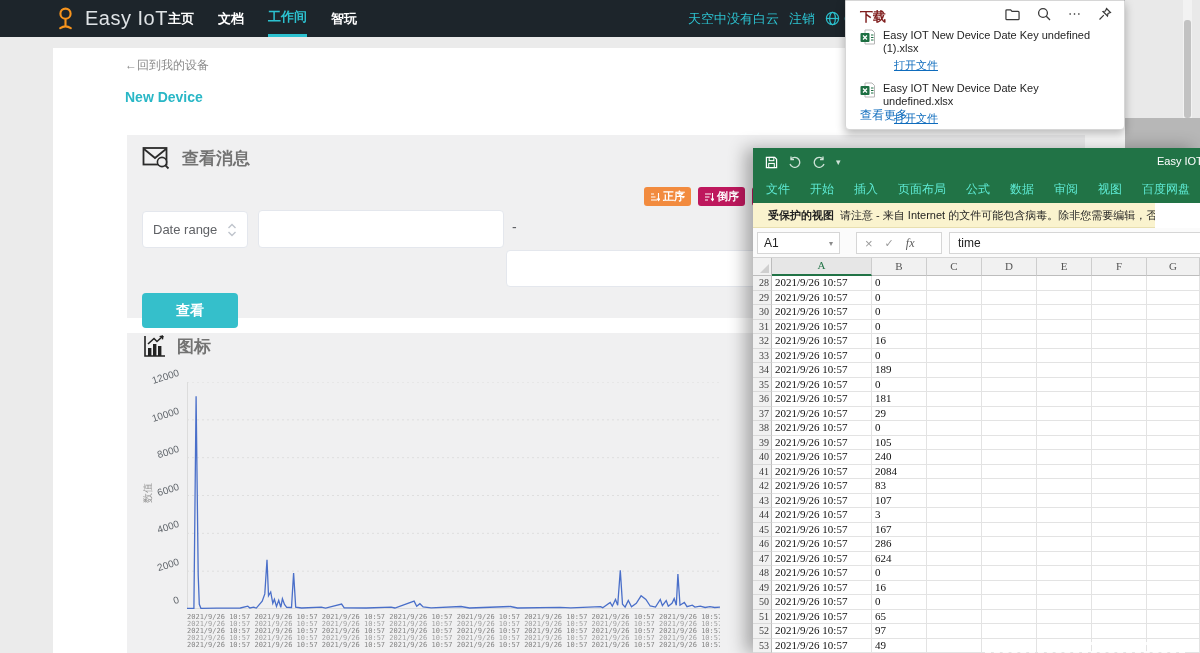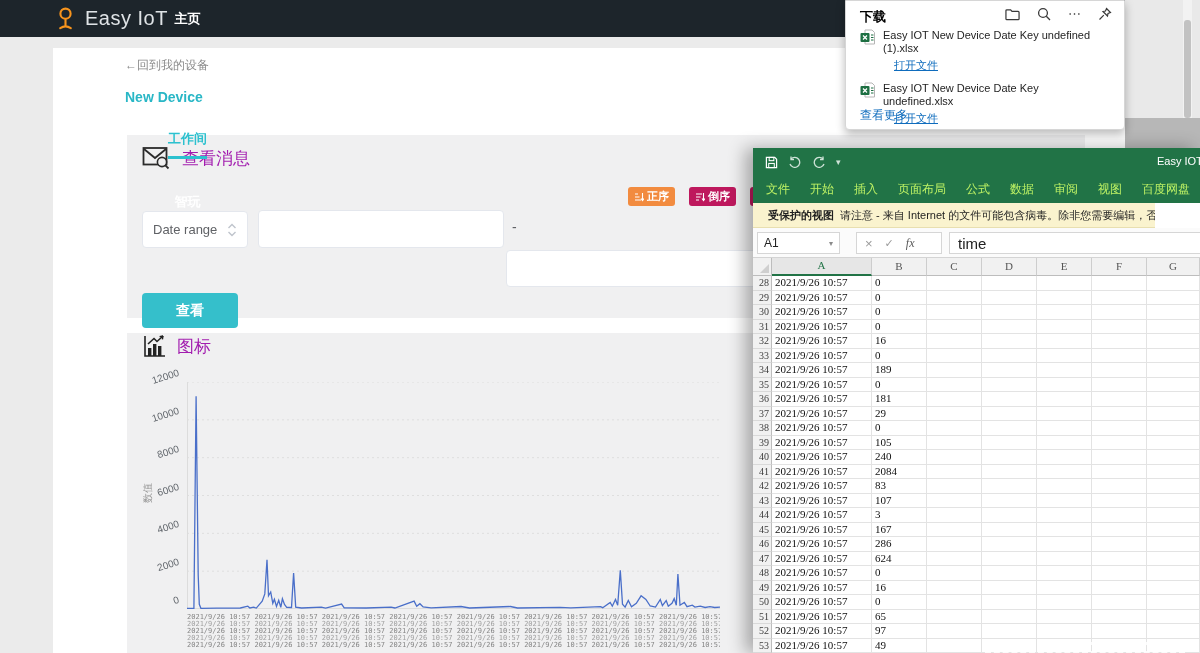--- a/index.html
+++ b/index.html
@@ -3,36 +3,36 @@
 <meta charset="utf-8">
 <style>
   *{box-sizing:border-box;margin:0;padding:0;}
   html,body{width:1200px;height:653px;overflow:hidden;}
   body{position:relative;background:#ebebeb;font-family:"Liberation Sans",sans-serif;}
 
   
   .navbar{position:absolute;left:0;top:0;width:1200px;height:37px;background:#1d252b;z-index:4;}
   .logo{position:absolute;left:53px;top:5px;display:flex;align-items:center;gap:7px;}
   .logo-text{color:#dfe3e6;font-size:20px;letter-spacing:.5px;}
-  .nav-menu{position:absolute;left:168px;top:0;height:37px;display:flex;align-items:center;gap:24px;flex-direction:column;}
+  .nav-menu{position:absolute;left:168px;top:0;height:37px;display:flex;align-items:center;gap:24px;}
   .nav-item{color:#fff;font-size:13px;font-weight:bold;height:37px;line-height:37px;cursor:pointer;position:relative;}
   .nav-item.active{color:#2cc1cf;border-bottom:3px solid #2cc1cf;line-height:34px;}
   .nav-user{position:absolute;left:688px;top:0;height:37px;display:flex;align-items:center;gap:10px;color:#2cc1cf;font-size:13px;}
   .nav-lang{display:flex;align-items:center;gap:4px;color:#2cc1cf;font-size:13px;}
 
   
   .card{position:absolute;left:53px;top:48px;width:1087px;height:605px;background:#fff;}
   .back-link{position:absolute;left:125px;top:57px;font-size:12px;color:#8a8a8a;cursor:pointer;}
   .page-title{position:absolute;left:125px;top:89px;font-size:14px;font-weight:bold;color:#29b7c6;}
   .panel{position:absolute;background:#f0f0f1;}
   .panel-1{left:127px;top:135px;width:958px;height:183px;}
   .panel-2{left:127px;top:333px;width:958px;height:320px;}
   .sec-head{position:absolute;display:flex;align-items:center;gap:10px;}
-  .sec-head .t{font-size:17px;font-weight:normal;color:#a21caf;}
-  .sort-row{position:absolute;left:628px;top:187px;display:flex;gap:14px;z-index:2;}
+  .sec-head .t{font-size:17px;font-weight:bold;color:#737373;}
+  .sort-row{position:absolute;left:644px;top:187px;display:flex;gap:7px;z-index:2;}
   .sbtn{height:19px;display:flex;align-items:center;gap:3px;padding:0 6px;border-radius:3px;color:#fff;font-size:11px;font-weight:bold;border:none;cursor:pointer;white-space:nowrap;}
   .sbtn.orange{background:#f28b3f;}
   .sbtn.teal{background:#be185d;}
   .dr-select{position:absolute;left:142px;top:211px;width:106px;height:37px;background:#fff;border-radius:4px;border:1px solid #e4e7ed;display:flex;align-items:center;justify-content:space-between;padding:0 10px;cursor:pointer;}
   .dr-select .lbl{font-size:13px;color:#606266;}
   .date-input{position:absolute;background:#fff;border:1px solid #e4e7ed;border-radius:4px;font-size:13px;color:#333;padding:0 10px;}
   .di-from{left:258px;top:210px;width:246px;height:38px;}
   .di-to{left:506px;top:250px;width:280px;height:37px;}
   .range-dash{position:absolute;left:512px;top:219px;font-size:14px;color:#606266;}
   .view-btn{position:absolute;left:142px;top:293px;width:96px;height:35px;background:#35bfcb;border:none;border-radius:4px;color:#fff;font-size:14px;font-weight:bold;cursor:pointer;z-index:3;}
@@ -45,42 +45,42 @@
   .band-row{font-size:7px;line-height:6.9px;letter-spacing:0;color:#858585;white-space:nowrap;font-family:"DejaVu Sans Mono",monospace;}
 
   
   .tr-bg{position:absolute;left:1125px;top:0;width:75px;height:148px;background:#e9e9e9;z-index:5;}
   .scroll-track{position:absolute;left:58px;top:0;width:9px;height:118px;background:#f2f2f2;}
   .scroll-thumb{position:absolute;left:59px;top:20px;width:7px;height:98px;background:#c2c2c2;border-radius:3px;}
   .tr-dark{position:absolute;left:0;top:118px;width:75px;height:30px;background:#b7b7b7;}
 
   
   .dl-pop{position:absolute;left:845px;top:0;width:280px;height:130px;background:#fff;border:1px solid #d6d6d6;border-radius:0 0 4px 4px;box-shadow:0 4px 10px rgba(0,0,0,.28);z-index:30;}
-  .dl-head{position:absolute;left:14px;top:7px;font-size:13px;font-weight:bold;color:#000000;}
+  .dl-head{position:absolute;left:14px;top:7px;font-size:13px;font-weight:bold;color:#7f1d1d;}
   .dl-icons{position:absolute;right:12px;top:6px;display:flex;gap:17px;align-items:center;color:#3a3a3a;}
   .dl-items{position:absolute;left:14px;top:28px;width:252px;}
   .dl-item{display:flex;gap:8px;margin-bottom:9px;}
   .dl-name{font-size:11px;color:#242424;line-height:13px;}
   .dl-open{font-size:11px;color:#0f6cbd;text-decoration:underline;cursor:pointer;display:inline-block;margin-top:2px;margin-left:11px;}
   .dl-more{position:absolute;left:14px;top:106px;font-size:12px;color:#0f6cbd;cursor:pointer;}
 
   
   .xl{position:absolute;left:753px;top:148px;width:447px;height:505px;background:#fff;box-shadow:-8px 0 16px rgba(0,0,0,.30);z-index:20;}
   .xl-title{position:absolute;left:0;top:0;width:447px;height:28px;background:#217346;display:flex;align-items:center;padding-left:12px;gap:10px;}
   .xl-title-text{position:absolute;left:404px;top:7px;width:43px;overflow:hidden;white-space:nowrap;color:#fff;font-size:11px;}
   .xl-tabs{position:absolute;left:0;top:28px;width:447px;height:27px;background:#217346;display:flex;align-items:center;gap:20px;padding-left:13px;overflow:hidden;white-space:nowrap;}
-  .xl-tab{color:#bef264;font-size:12px;cursor:pointer;flex:0 0 auto;display:flex;align-items:center;gap:4px;}
+  .xl-tab{color:#5eead4;font-size:12px;cursor:pointer;flex:0 0 auto;display:flex;align-items:center;gap:4px;}
   .xl-protect{position:absolute;left:0;top:55px;width:402px;height:25px;background:#faf3ce;border-bottom:1px solid #e8dfb0;display:flex;align-items:center;gap:6px;padding-left:9px;overflow:hidden;white-space:nowrap;}
   .xl-protect .b{font-size:11px;font-weight:bold;color:#1f1f1f;flex:0 0 auto;}
   .xl-protect .r{font-size:11px;color:#1f1f1f;flex:0 0 auto;}
   .xl-fbar{position:absolute;left:0;top:80px;width:447px;height:30px;background:#fbfbfb;border-bottom:1px solid #d4d4d4;}
   .name-box{position:absolute;left:4px;top:4px;width:83px;height:22px;background:#fff;border:1px solid #d6d6d6;display:flex;align-items:center;justify-content:space-between;padding:0 6px;font-size:12px;color:#222;text-align:center;}
   .fx-box{position:absolute;left:103px;top:4px;width:86px;height:22px;background:#fff;border:1px solid #d6d6d6;display:flex;align-items:center;gap:12px;padding:0 8px;color:#9a9a9a;font-size:12px;}
   .fx-box .fx{font-family:"Liberation Serif",serif;font-style:italic;color:#5a5a5a;}
-  .formula-box{position:absolute;left:196px;top:4px;width:251px;height:22px;background:#fff;border:1px solid #d6d6d6;border-right:none;display:flex;align-items:center;padding:0 8px;font-size:15px;color:#222;}
+  .formula-box{position:absolute;left:196px;top:4px;width:251px;height:22px;background:#fff;border:1px solid #d6d6d6;border-right:none;display:flex;align-items:center;padding:0 8px;font-size:12px;color:#222;}
   .xl-grid{position:absolute;left:0;top:110px;width:447px;height:395px;display:grid;grid-template-columns:19px 100px 55px 55px 55px 55px 55px 53px;grid-template-rows:18px repeat(26,14.5px);background:#fff;}
   .xl-corner{background:#f1f1f1;border-right:1px solid #bdbdbd;border-bottom:1px solid #bdbdbd;position:relative;}
   .xl-corner::after{content:"";position:absolute;right:2px;bottom:2px;border-left:9px solid transparent;border-bottom:9px solid #cfcfcf;}
   .xl-colhead{background:#f1f1f1;border-right:1px solid #cdcdcd;border-bottom:1px solid #bdbdbd;font-family:"Liberation Serif",serif;font-size:11px;color:#555;text-align:center;line-height:17px;}
   .xl-colhead.sel{color:#217346;background:#e6e6e6;border-bottom:2px solid #217346;line-height:15px;}
   .xl-rowhead{background:#f1f1f1;border-right:1px solid #bdbdbd;border-bottom:1px solid #d9d9d9;font-family:"Liberation Serif",serif;font-size:10px;color:#3c3c3c;text-align:right;padding-right:2px;line-height:14px;}
   .xl-cell{border-right:1px solid #e3e3e3;border-bottom:1px solid #e3e3e3;font-family:"Liberation Serif",serif;font-size:11px;color:#101010;white-space:nowrap;overflow:hidden;line-height:13.5px;padding-left:3px;}
   .watermark{position:absolute;left:232px;top:488px;width:200px;height:26px;z-index:2;pointer-events:none;}
   .watermark .wl{border-top:3px dashed rgba(255,255,255,.85);margin-top:6px;}
 </style>
@@ -96,20 +96,32 @@
         <path d="M13 14 v7.5 M7.5 23.5 q5.5 -3.5 11 0" stroke="#f7941d" stroke-width="2.2" fill="none" stroke-linecap="round"></path>
       </svg>
     <span class="logo-text">Easy IoT</span>
   </div>
   <div class="nav-menu">
       <div class="nav-item">主页</div>
       <div class="nav-item">文档</div>
       <div class="nav-item active">工作间</div>
       <div class="nav-item">智玩</div>
     </div>
+  <div class="nav-user">
+    <span>天空中没有白云</span>
+    <span style="cursor:pointer;">注销</span>
+    <span class="nav-lang">
+      <svg width="15" height="15" viewBox="0 0 16 16">
+          <circle cx="8" cy="8" r="6.5" fill="none" stroke="#2cc1cf" stroke-width="1.3"></circle>
+          <ellipse cx="8" cy="8" rx="3" ry="6.5" fill="none" stroke="#2cc1cf" stroke-width="1.3"></ellipse>
+          <path d="M1.5 8 h13" stroke="#2cc1cf" stroke-width="1.3"></path>
+        </svg>
+      <span>CN</span>
+    </span>
+  </div>
 </div>
 
 <div class="back-link">←回到我的设备</div>
 <div class="page-title">New Device</div>
 
 <div class="panel panel-1"></div>
 <div class="sec-head" style="left:142px;top:145px;">
   <svg width="30" height="26" viewBox="0 0 30 26">
     <rect x="1.5" y="3" width="23" height="16.5" fill="none" stroke="#2b2b2b" stroke-width="1.8"></rect>
     <path d="M2 4 L13 13 L24 4" fill="none" stroke="#2b2b2b" stroke-width="1.8"></path>

